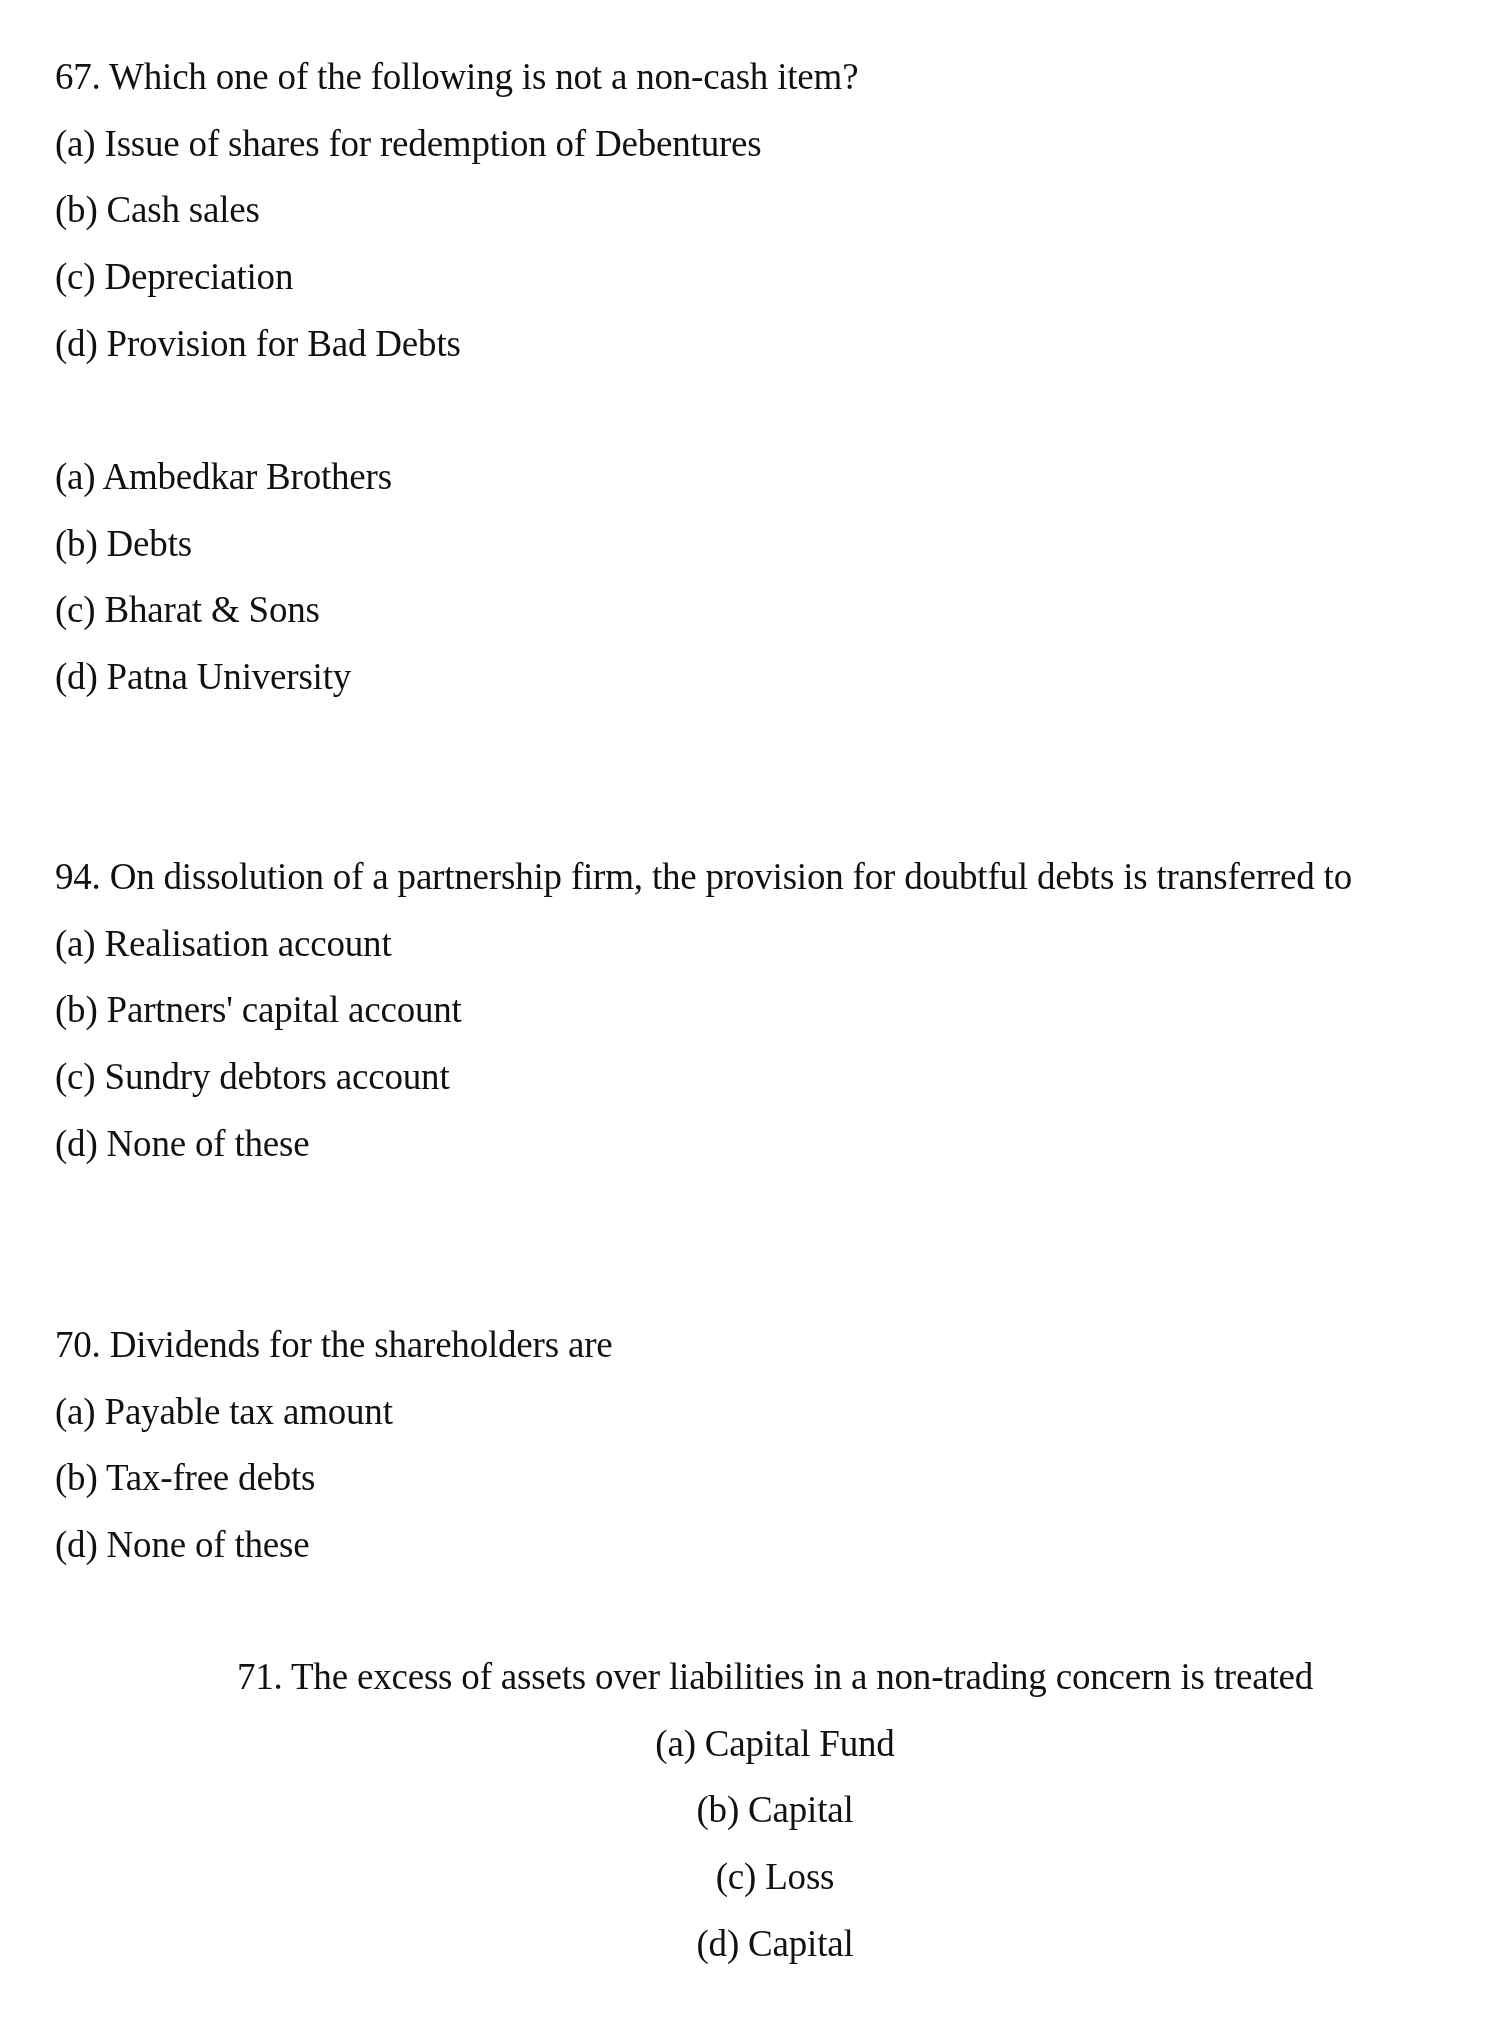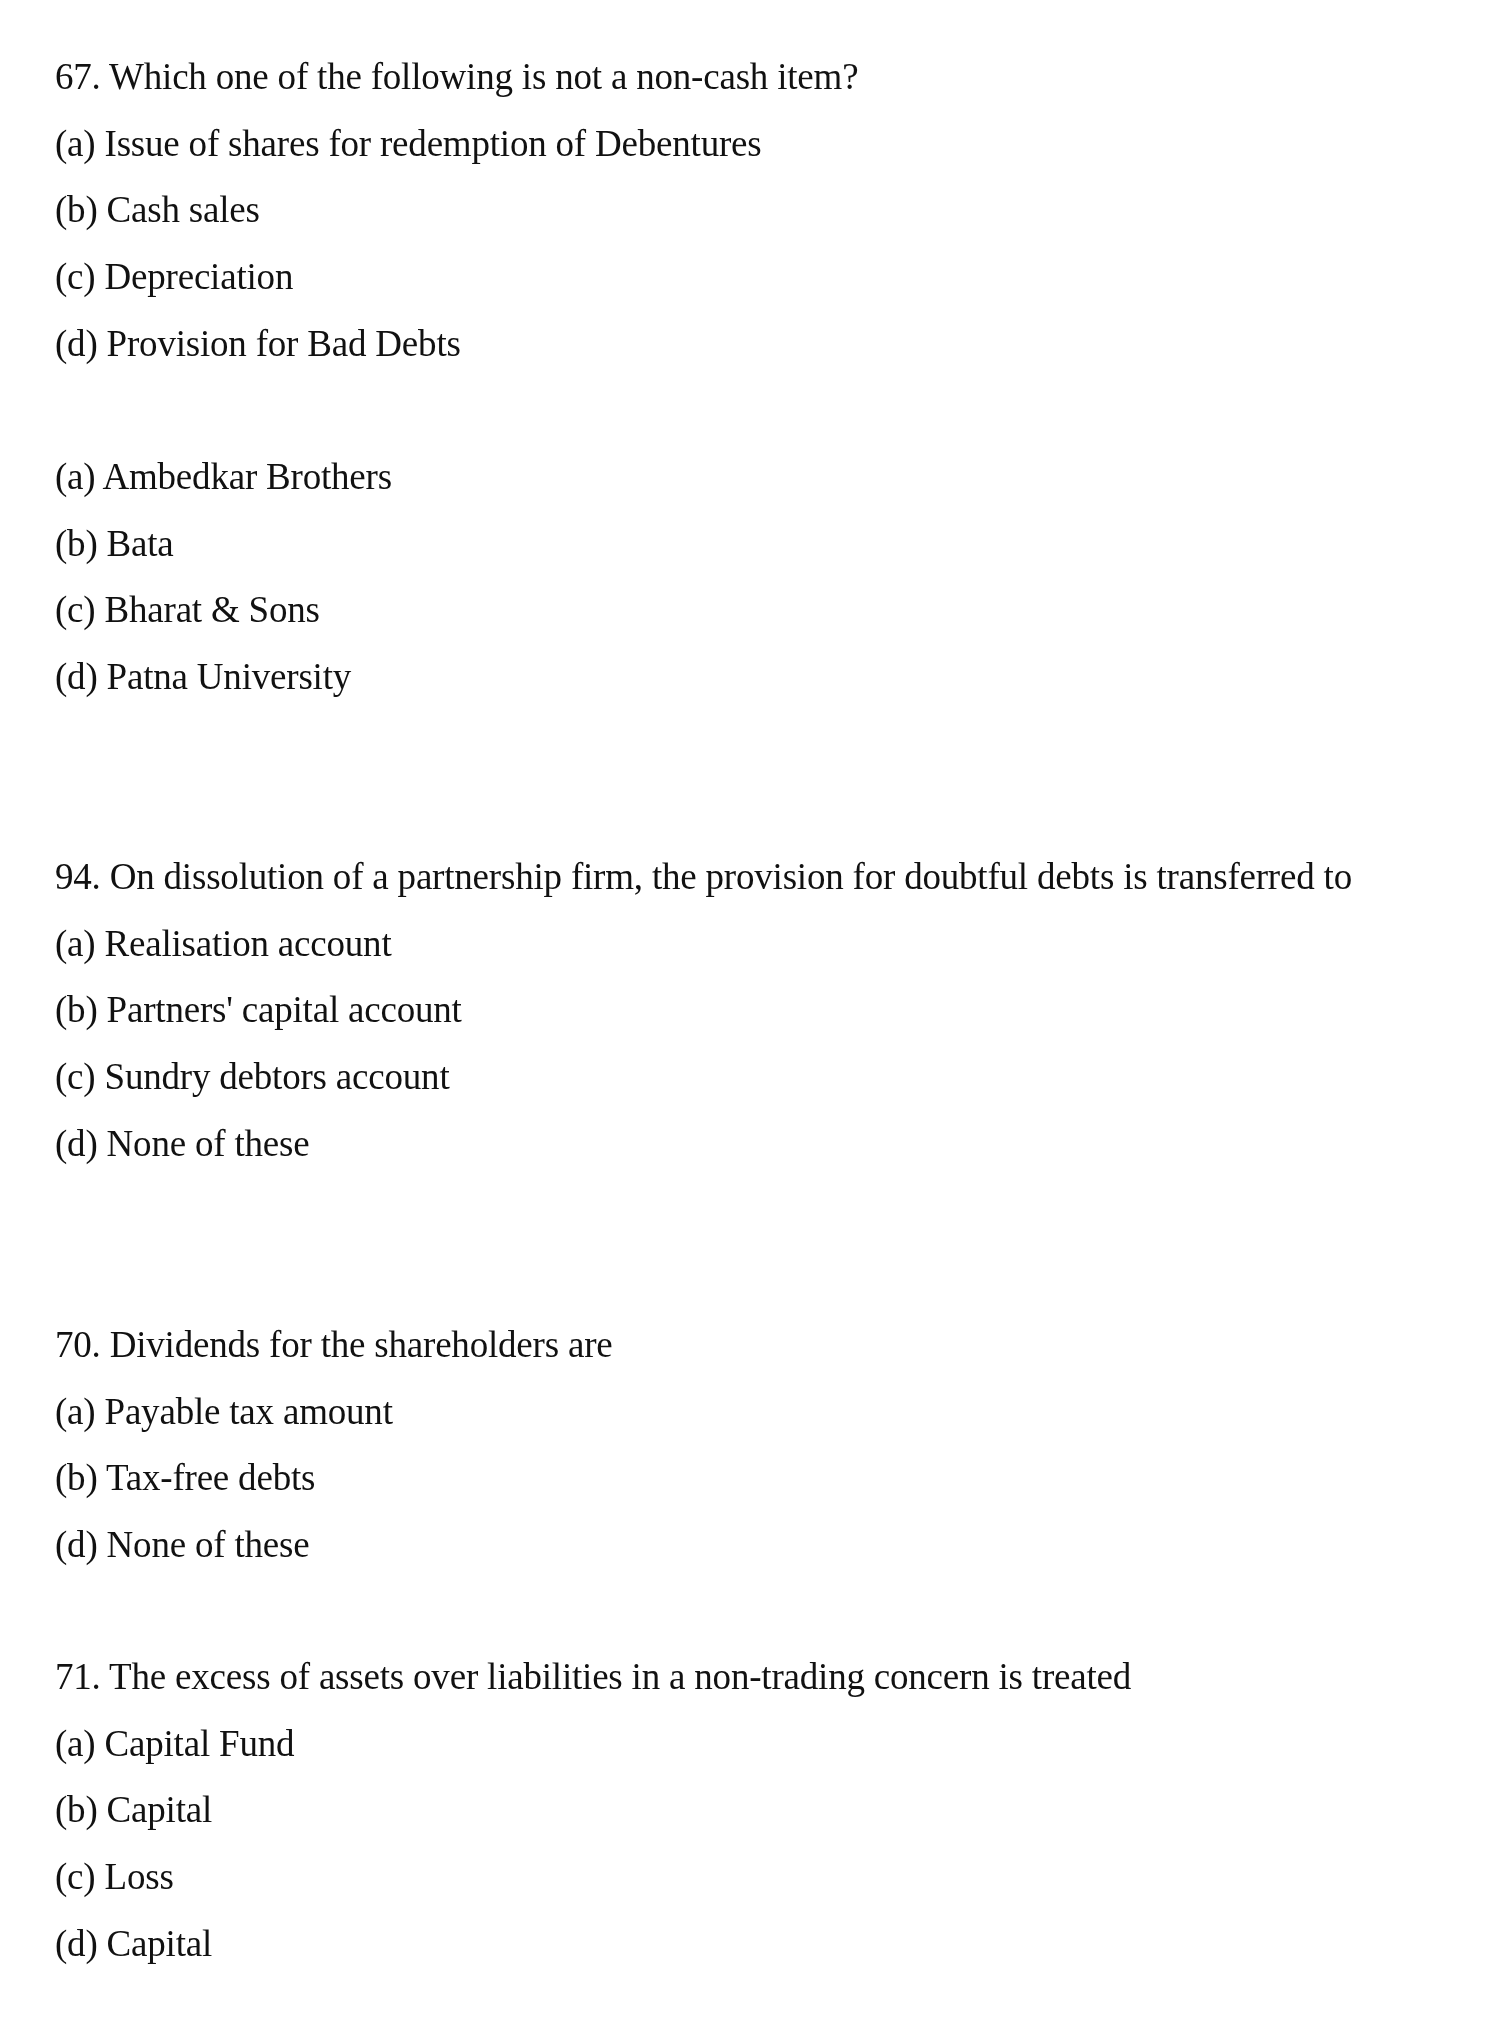--- a/index.html
+++ b/index.html
@@ -23,41 +23,41 @@
   <div class="question" style="top:44px;">
     <div class="line">67. Which one of the following is not a non-cash item?</div>
     <div class="line">(a) Issue of shares for redemption of Debentures</div>
     <div class="line">(b) Cash sales</div>
     <div class="line">(c) Depreciation</div>
     <div class="line">(d) Provision for Bad Debts</div>
   </div>
 
   <div class="question" style="top:444px;">
     <div class="line">(a) Ambedkar Brothers</div>
-    <div class="line">(b) Bata</div>
+    <div class="line">(b) Debts</div>
     <div class="line">(c) Bharat &amp; Sons</div>
     <div class="line">(d) Patna University</div>
   </div>
 
   <div class="question" style="top:844px;">
     <div class="line">94. On dissolution of a partnership firm, the provision for doubtful debts is transferred to</div>
     <div class="line">(a) Realisation account</div>
     <div class="line">(b) Partners' capital account</div>
     <div class="line">(c) Sundry debtors account</div>
     <div class="line">(d) None of these</div>
   </div>
 
   <div class="question" style="top:1312px;">
     <div class="line">70. Dividends for the shareholders are</div>
     <div class="line">(a) Payable tax amount</div>
     <div class="line">(b) Tax-free debts</div>
     <div class="line">(d) None of these</div>
   </div>
 
-  <div class="question" style="top:1644px;">
+  <div class="question" style="top:1644px;text-align:center;">
     <div class="line">71. The excess of assets over liabilities in a non-trading concern is treated</div>
     <div class="line">(a) Capital Fund</div>
     <div class="line">(b) Capital</div>
     <div class="line">(c) Loss</div>
     <div class="line">(d) Capital</div>
   </div>
 
 </div>
 
 </body></html>

